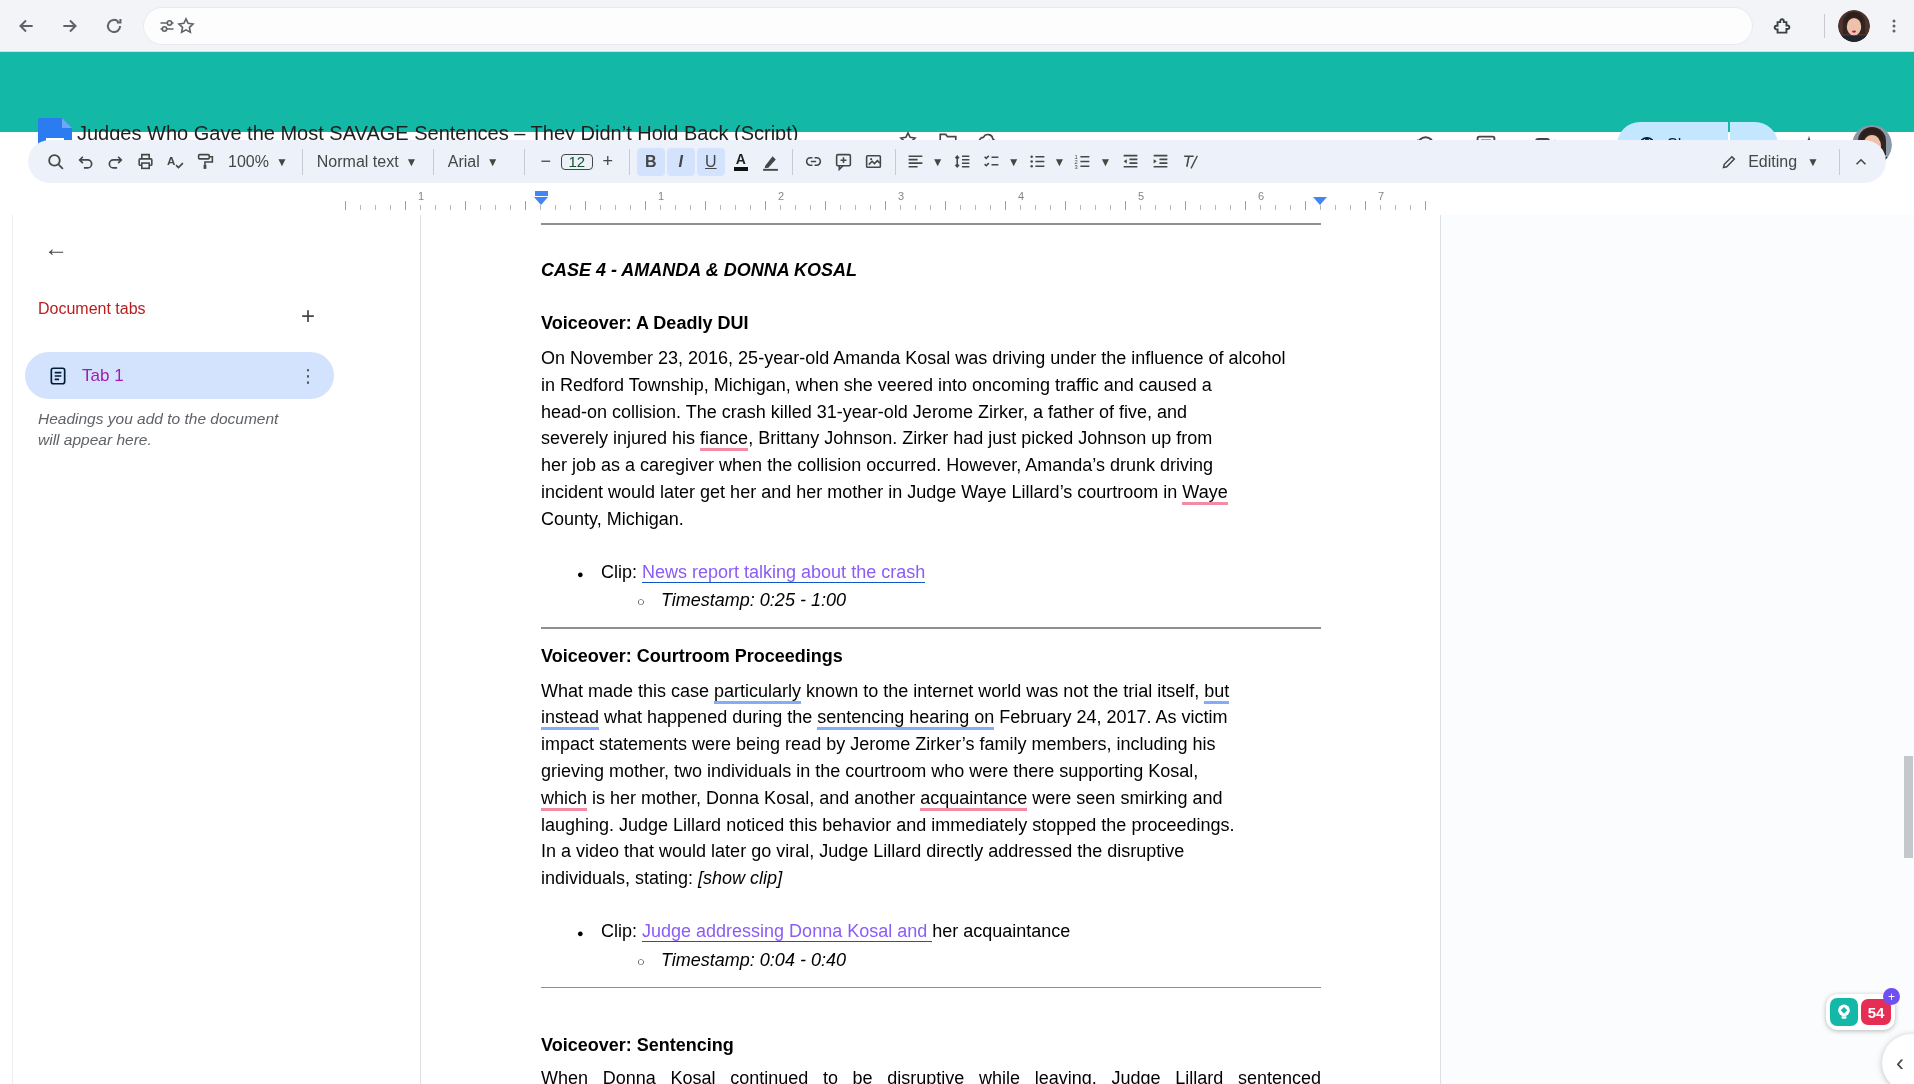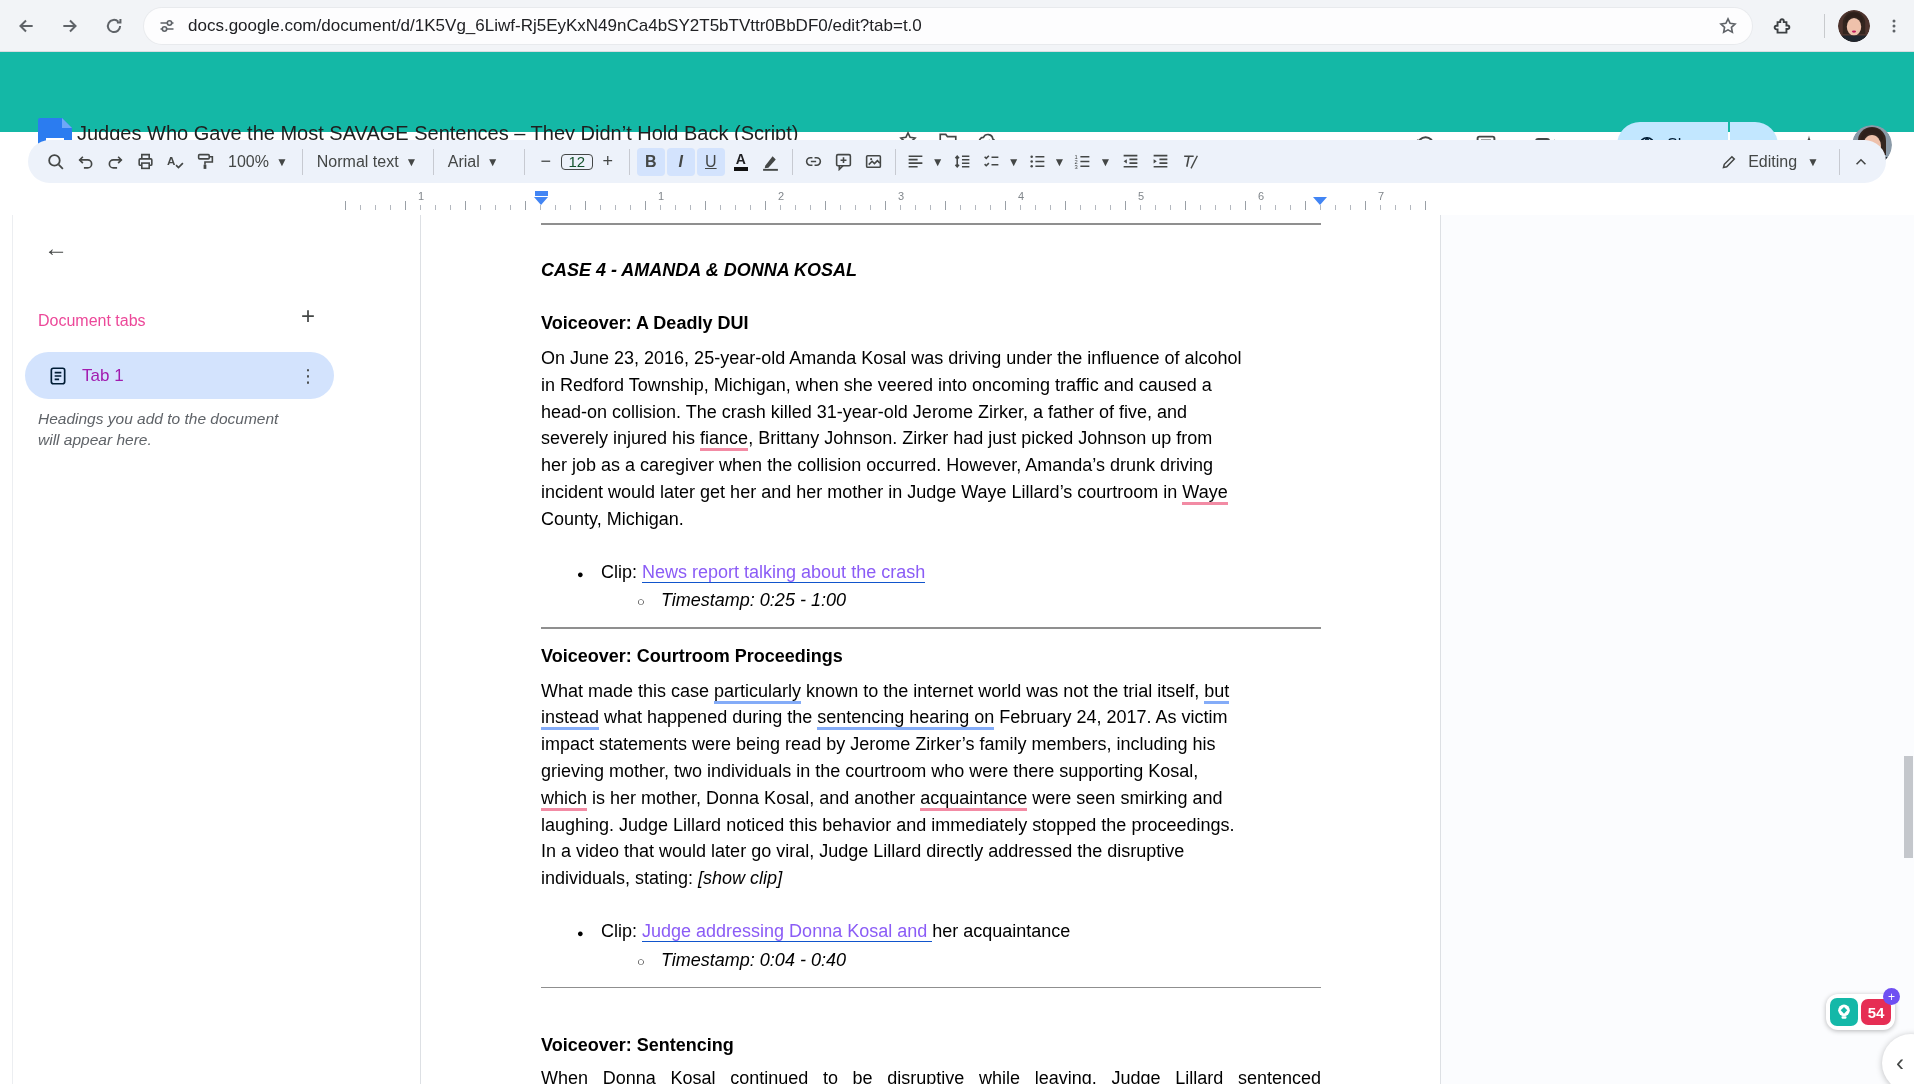--- a/index.html
+++ b/index.html
@@ -64,21 +64,21 @@
   .ruler-num { position:absolute; top:2px; transform:translateX(-50%); font-size:11px; color:#80868b; }
   .ind-rect { position:absolute; left:535px; top:3px; width:13px; height:5px; background:#4285f4; }
   .ind-tri { position:absolute; width:0; height:0; border-left:7px solid transparent;
     border-right:7px solid transparent; border-top:8px solid #4285f4; top:9px; }
 
   
   .sidebar { position:absolute; left:12px; top:215px; width:408px; height:869px; background:#fff;
     border-left:1px solid #eceef1; }
   .sb-back { position:absolute; left:36px; top:228px; width:40px; height:40px; border-radius:50%;
     display:flex; align-items:center; justify-content:center; font-size:24px; color:#444746; }
-  .sb-title { position:absolute; left:38px; top:312px; font-size:16px; font-weight:500; color:#ec4899; }
+  .sb-title { position:absolute; left:38px; top:300px; font-size:16px; font-weight:500; color:#b91c1c; }
   .sb-add { position:absolute; left:290px; top:298px; width:36px; height:36px; border-radius:50%;
     display:flex; align-items:center; justify-content:center; font-size:24px; font-weight:300; color:#444746; }
   .sb-tab { position:absolute; left:25px; top:352px; width:309px; height:47px; background:#d3e3fd;
     border-radius:24px; display:flex; align-items:center; padding:0 12px 0 23px; }
   .sb-tab-label { font-size:17px; color:#a21caf; margin-left:14px; flex:1; }
   .sb-kebab { width:28px; height:28px; display:flex; align-items:center; justify-content:center;
     font-size:18px; color:#444746; }
   .sb-hint { position:absolute; left:38px; top:408px; width:260px; font-size:15.5px; font-style:italic;
     color:#5f6368; line-height:21px; }
 
@@ -139,21 +139,20 @@
       </svg>
   </div>
   <div class="omnibox">
     <span>
       <svg width="18" height="18" viewBox="0 0 18 18" fill="none" stroke="#5f6368" stroke-width="1.6">
           <path d="M2.5 6 h13 M2.5 12 h13"></path>
           <circle cx="11.5" cy="6" r="2.2" fill="#f2f4f7"></circle>
           <circle cx="6.5" cy="12" r="2.2" fill="#f2f4f7"></circle>
         </svg>
     </span>
-    <span class="url">docs.google.com/document/d/1K5Vg_6Liwf-Rj5EyKxN49nCa4bSY2T5bTVttr0BbDF0/edit?tab=t.0</span>
     <span>
       <svg width="20" height="20" viewBox="0 0 18 18" fill="none" stroke="#5f6368" stroke-width="1.5">
           <path d="M9 2.6 l1.9 4 4.4.6 -3.2 3 .8 4.4 L9 12.5 5.1 14.6 l.8-4.4 -3.2-3 4.4-.6z"></path>
         </svg>
     </span>
   </div>
   <div class="chrome-btn" style="left:1764px">
     <svg width="20" height="20" viewBox="0 0 18 18" fill="none" stroke="#3c4043" stroke-width="1.7">
         <path d="M5 5.5 h2.4 v-1 a1.6 1.6 0 0 1 3.2 0 v1 H13 v3 h1 a1.6 1.6 0 0 1 0 3.2 h-1 v3.3 H5 v-3 H4 a1.6 1.6 0 0 1 0-3.2 h1 z"></path>
       </svg>
@@ -487,21 +486,21 @@
 </div>
 <div class="sb-hint">Headings you add to the document will appear here.</div>
 
 <div class="page-bg"></div>
 <div class="page">
   <div class="doc-col" id="doc-col">
       <div class="doc-hr" style="margin-top: 8px;"></div>
       <div class="doc-h bi" style="margin-top: 32px;">CASE 4 - AMANDA &amp; DONNA KOSAL</div>
       <div class="doc-h b" style="margin-top: 27px;">Voiceover: A Deadly DUI</div>
       <div style="margin-top: 8px;">
-        <div class="doc-line"><span class="seg">On June 23, 2016, 25-year-old Amanda Kosal was driving under the influence of alcohol</span></div>
+        <div class="doc-line"><span class="seg">On November 23, 2016, 25-year-old Amanda Kosal was driving under the influence of alcohol</span></div>
         <div class="doc-line"><span class="seg">in Redford Township, Michigan, when she veered into oncoming traffic and caused a</span></div>
         <div class="doc-line"><span class="seg">head-on collision. The crash killed 31-year-old Jerome Zirker, a father of five, and</span></div>
         <div class="doc-line"><span class="seg">severely injured his </span><span class="seg u-red">fiance</span><span class="seg">, Brittany Johnson. Zirker had just picked Johnson up from</span></div>
         <div class="doc-line"><span class="seg">her job as a caregiver when the collision occurred. However, Amanda’s drunk driving</span></div>
         <div class="doc-line"><span class="seg">incident would later get her and her mother in Judge Waye Lillard’s courtroom in </span><span class="seg u-red">Waye</span></div>
         <div class="doc-line"><span class="seg">County, Michigan.</span></div>
       </div>
       <div class="doc-bullet l1" style="margin-top: 26px;"><span class="marker">●</span><span class="seg">Clip: </span><span class="seg link">News report talking about the crash</span></div>
       <div class="doc-bullet l2"><span class="marker">○</span><span class="seg it">Timestamp: 0:25 - 1:00</span></div>
       <div class="doc-hr" style="margin-top: 11px;"></div>

